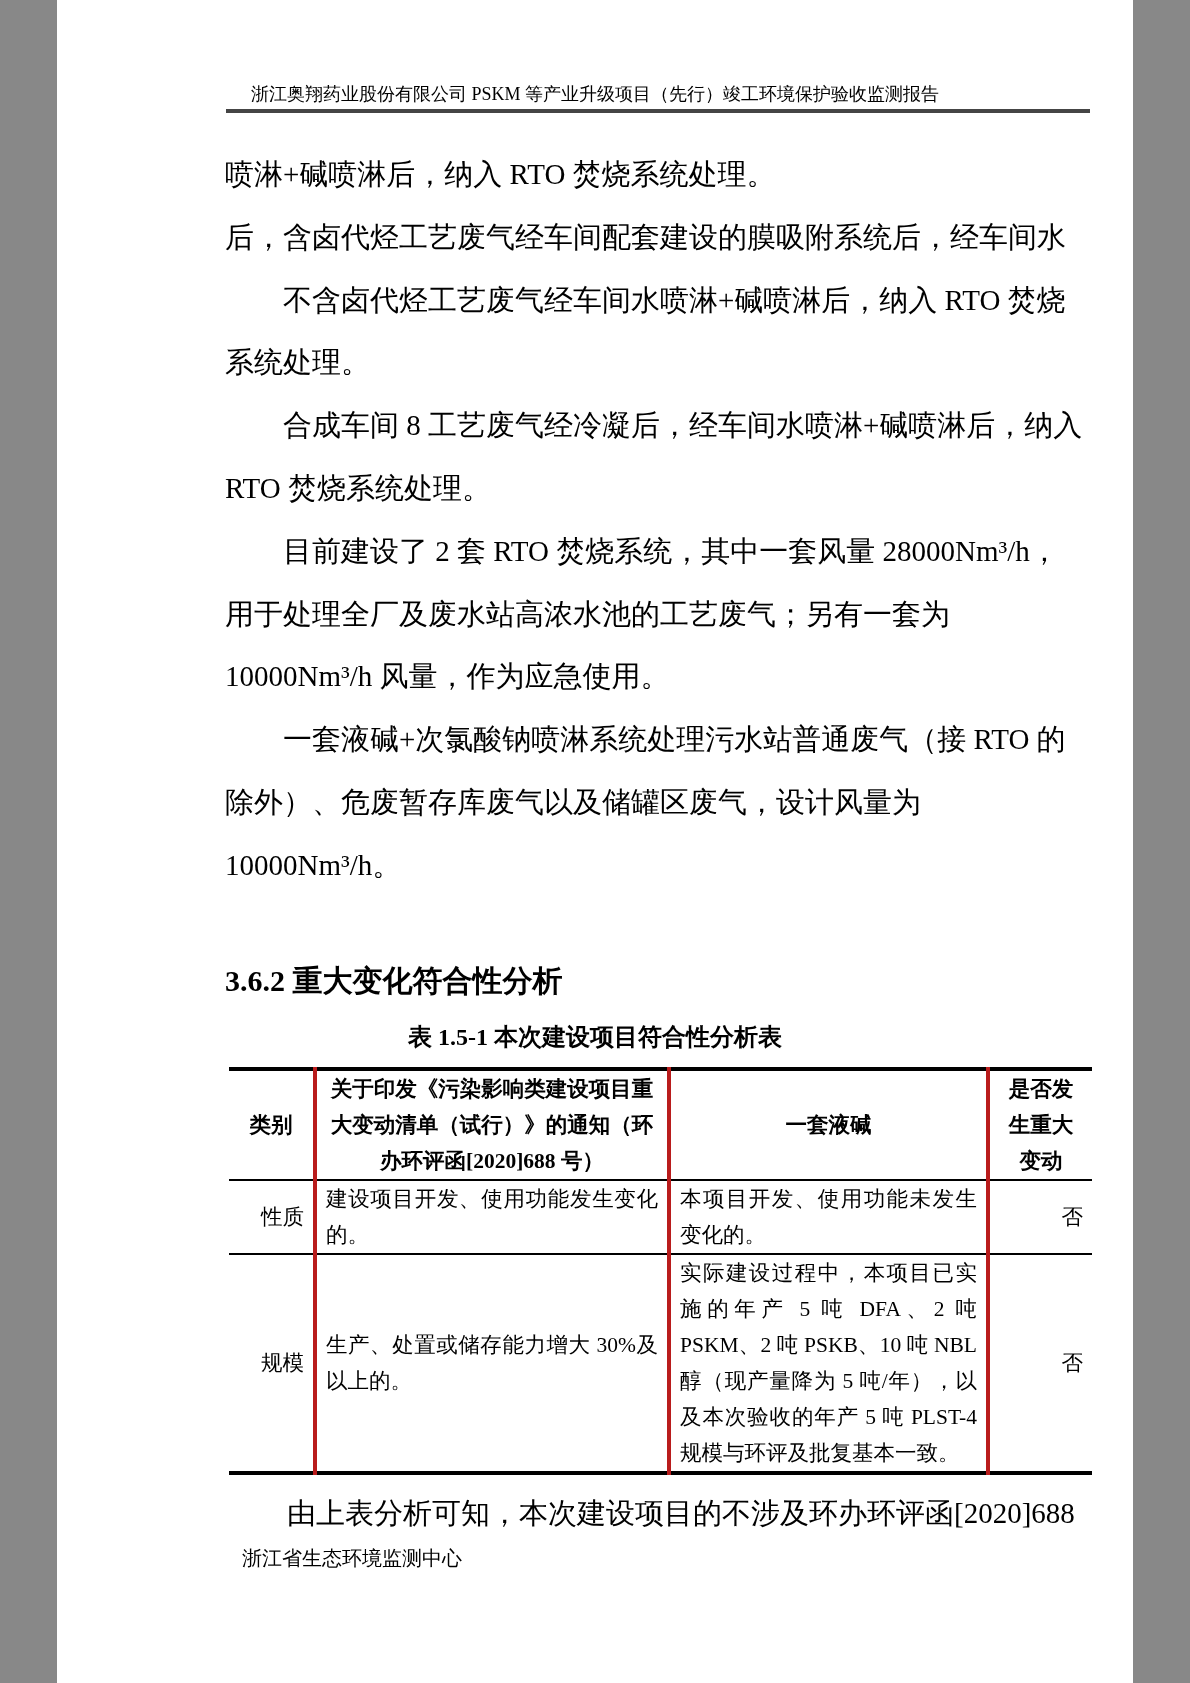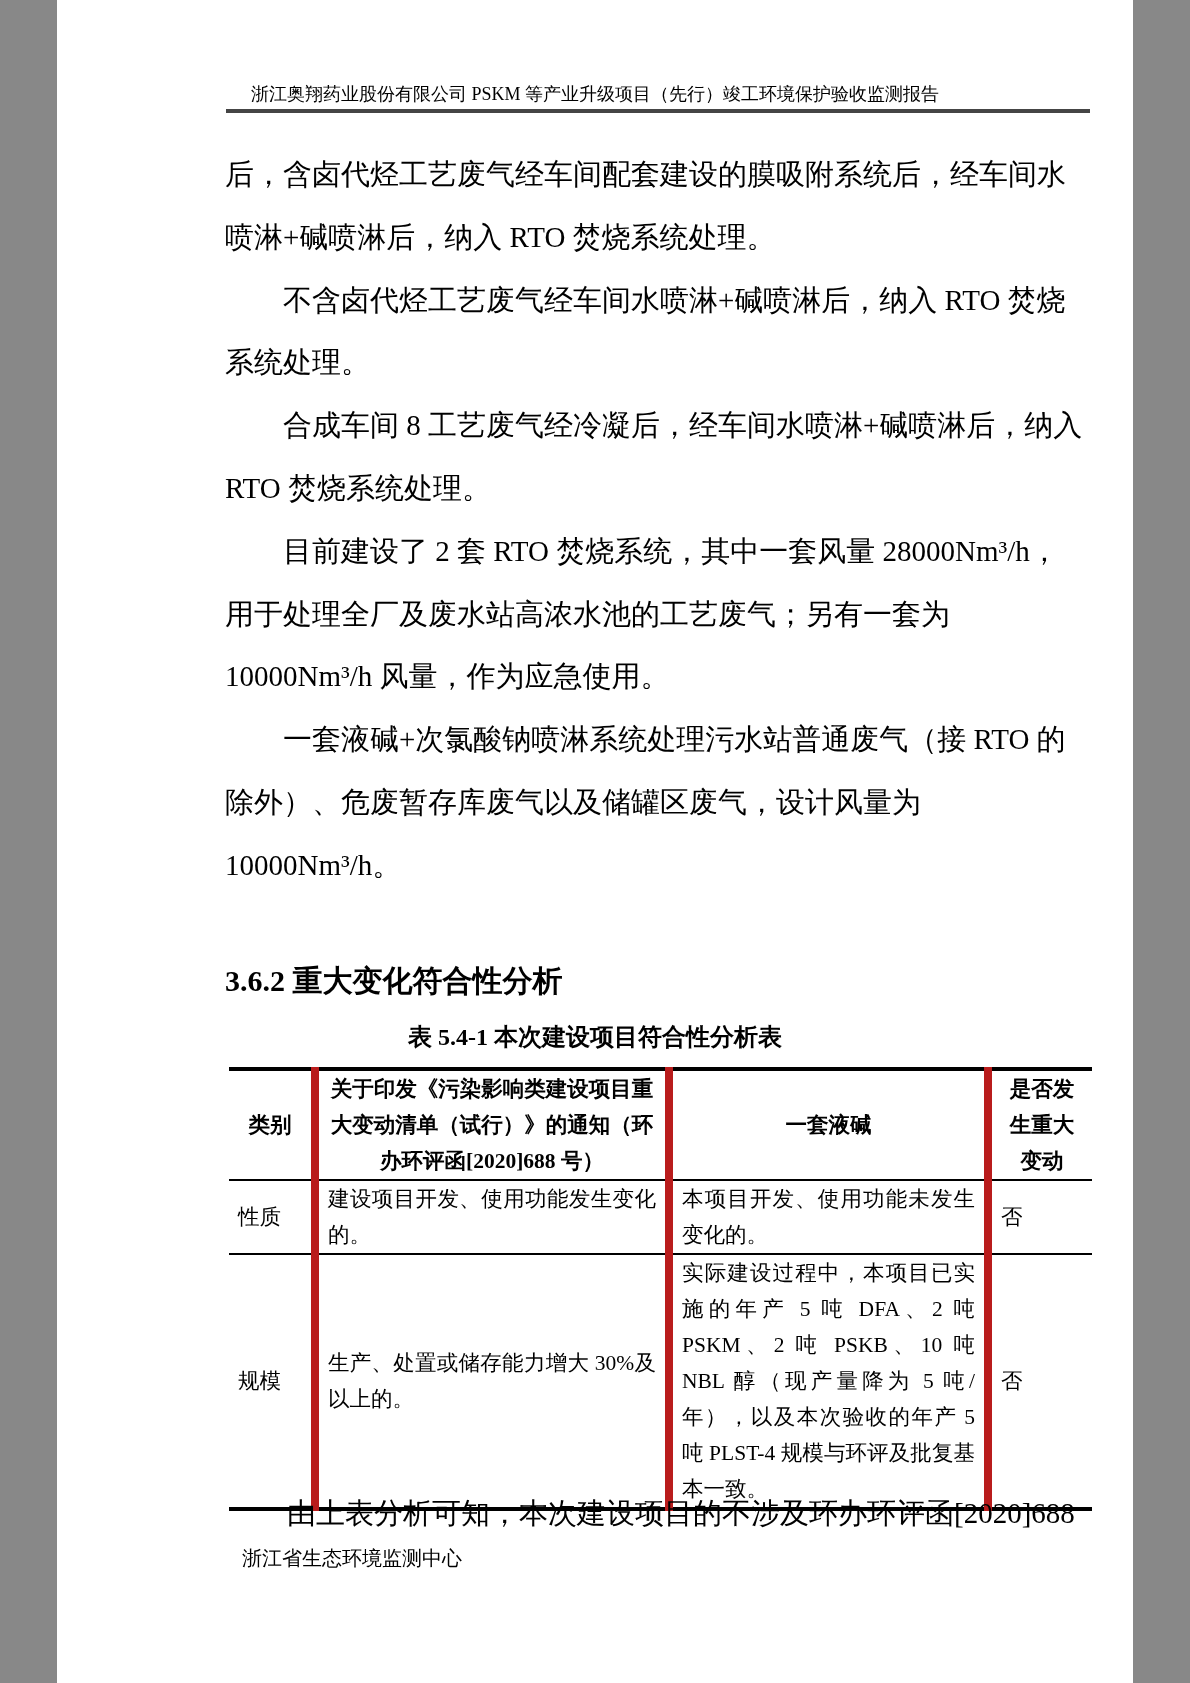--- a/index.html
+++ b/index.html
@@ -56,25 +56,25 @@
     border-bottom:4px solid #000;
     font-size:21.5px;line-height:36px;
   }
   table.analysis th,table.analysis td{
     padding:0 9px;
     vertical-align:middle;
     overflow:hidden;
   }
   table.analysis th{font-weight:bold;text-align:center;}
   table.analysis td{font-weight:normal;}
-  table.analysis th+th,table.analysis td+td{border-left:8px solid #b91c1c;margin-left:20px;}
+  table.analysis th+th,table.analysis td+td{border-left:4px solid #b91c1c;margin-left:20px;}
   tr.hdr-row th{height:106px;border-bottom:2px solid #000;}
   tr.row-1 td{height:72px;border-bottom:2px solid #000;}
   tr.row-2 td{height:214px;}
-  .cell-c{text-align:left;}
+  .cell-c{text-align:right;}
   .cell-j{text-align:justify;}
   
   .closing{
     position:absolute;top:1482px;left:168px;width:880px;
     font-size:29px;line-height:63px;
     text-indent:62px;white-space:nowrap;
   }
   
   .ftr-org{
     position:absolute;top:1545px;left:185px;
@@ -88,37 +88,37 @@
 </style>
 </head>
 <body>
 
 <div class="page">
 
   <div class="hdr-title">浙江奥翔药业股份有限公司 PSKM 等产业升级项目（先行）竣工环境保护验收监测报告</div>
   <div class="hdr-rule"></div>
 
   <div class="body-text">
+    <div class="bline">喷淋+碱喷淋后，纳入 RTO 焚烧系统处理。</div>
     <div class="bline">后，含卤代烃工艺废气经车间配套建设的膜吸附系统后，经车间水</div>
-    <div class="bline">喷淋+碱喷淋后，纳入 RTO 焚烧系统处理。</div>
     <div class="bline indent">不含卤代烃工艺废气经车间水喷淋+碱喷淋后，纳入 RTO 焚烧</div>
     <div class="bline">系统处理。</div>
     <div class="bline indent">合成车间 8 工艺废气经冷凝后，经车间水喷淋+碱喷淋后，纳入</div>
     <div class="bline">RTO 焚烧系统处理。</div>
     <div class="bline indent">目前建设了 2 套 RTO 焚烧系统，其中一套风量 28000Nm³/h，</div>
     <div class="bline">用于处理全厂及废水站高浓水池的工艺废气；另有一套为</div>
     <div class="bline">10000Nm³/h 风量，作为应急使用。</div>
     <div class="bline indent">一套液碱+次氯酸钠喷淋系统处理污水站普通废气（接 RTO 的</div>
     <div class="bline">除外）、危废暂存库废气以及储罐区废气，设计风量为</div>
     <div class="bline">10000Nm³/h。</div>
   </div>
 
   <h2 class="section-heading">3.6.2 重大变化符合性分析</h2>
 
-  <div class="table-title">表 5.4-1  本次建设项目符合性分析表</div>
+  <div class="table-title">表 1.5-1  本次建设项目符合性分析表</div>
 
   <table class="analysis">
     <colgroup>
       <col style="width:86px">
       <col style="width:354px">
       <col style="width:319px">
       <col style="width:104px">
     </colgroup>
     <tbody>
       <tr class="hdr-row">

